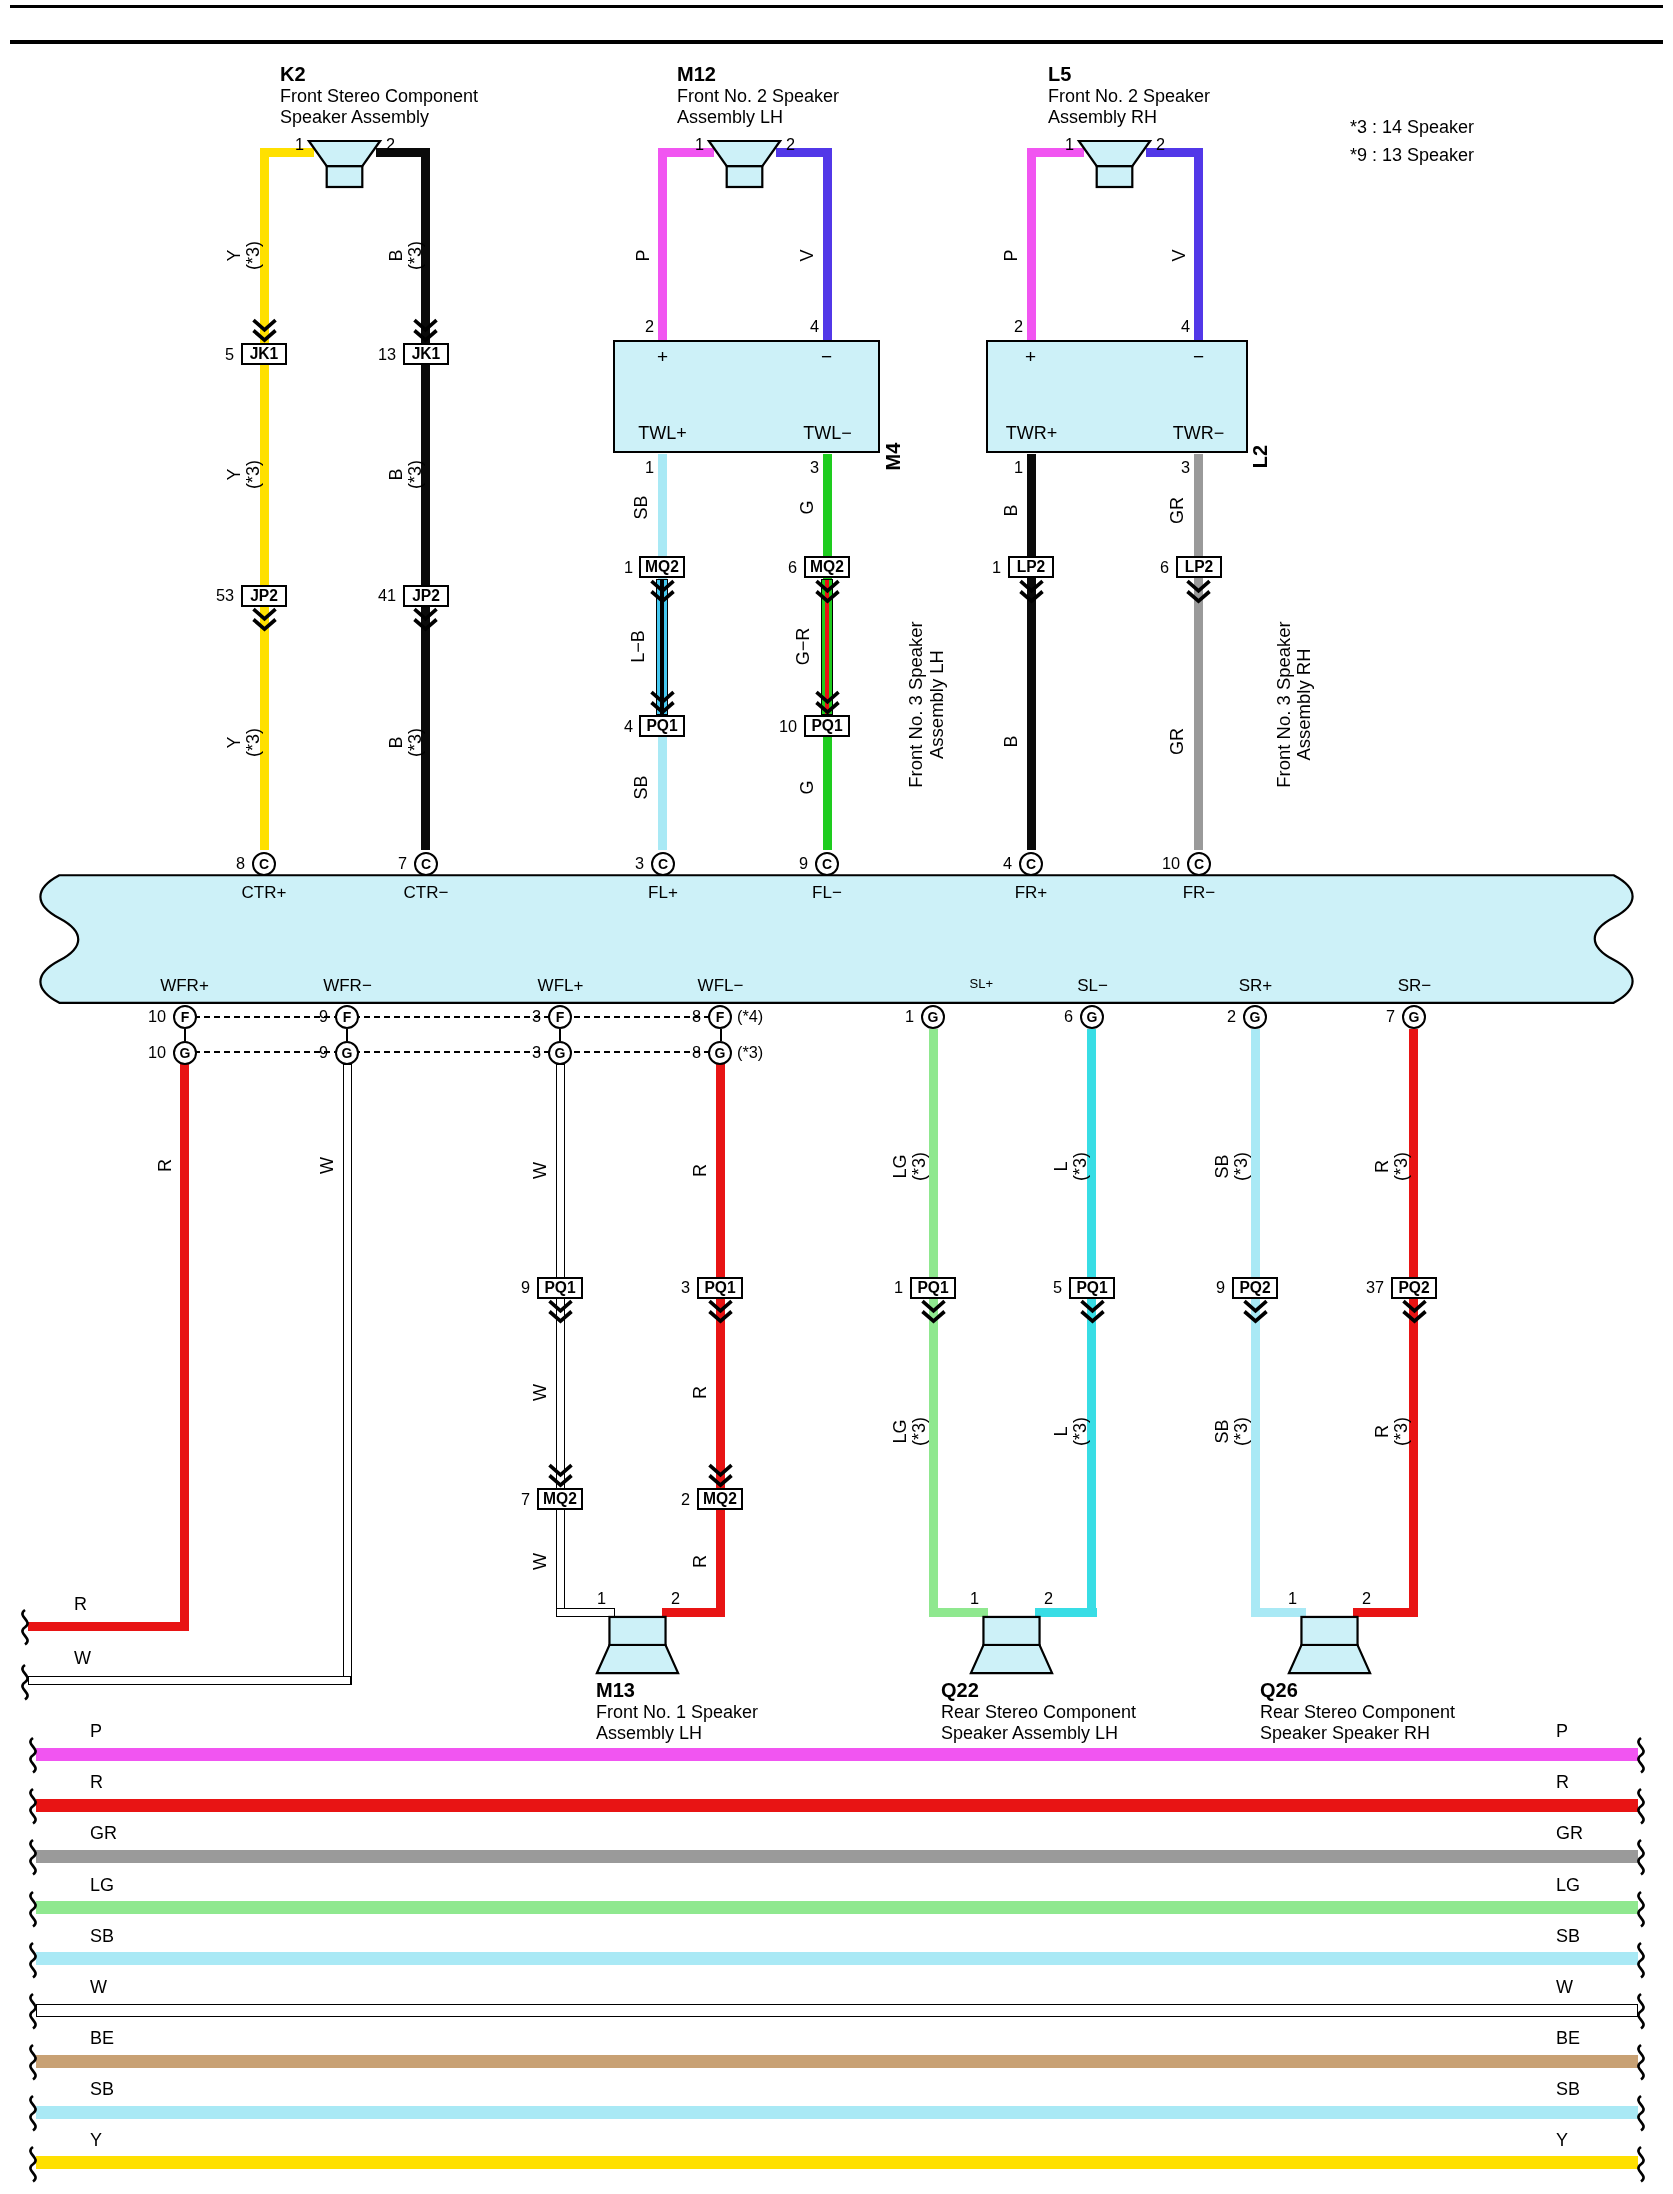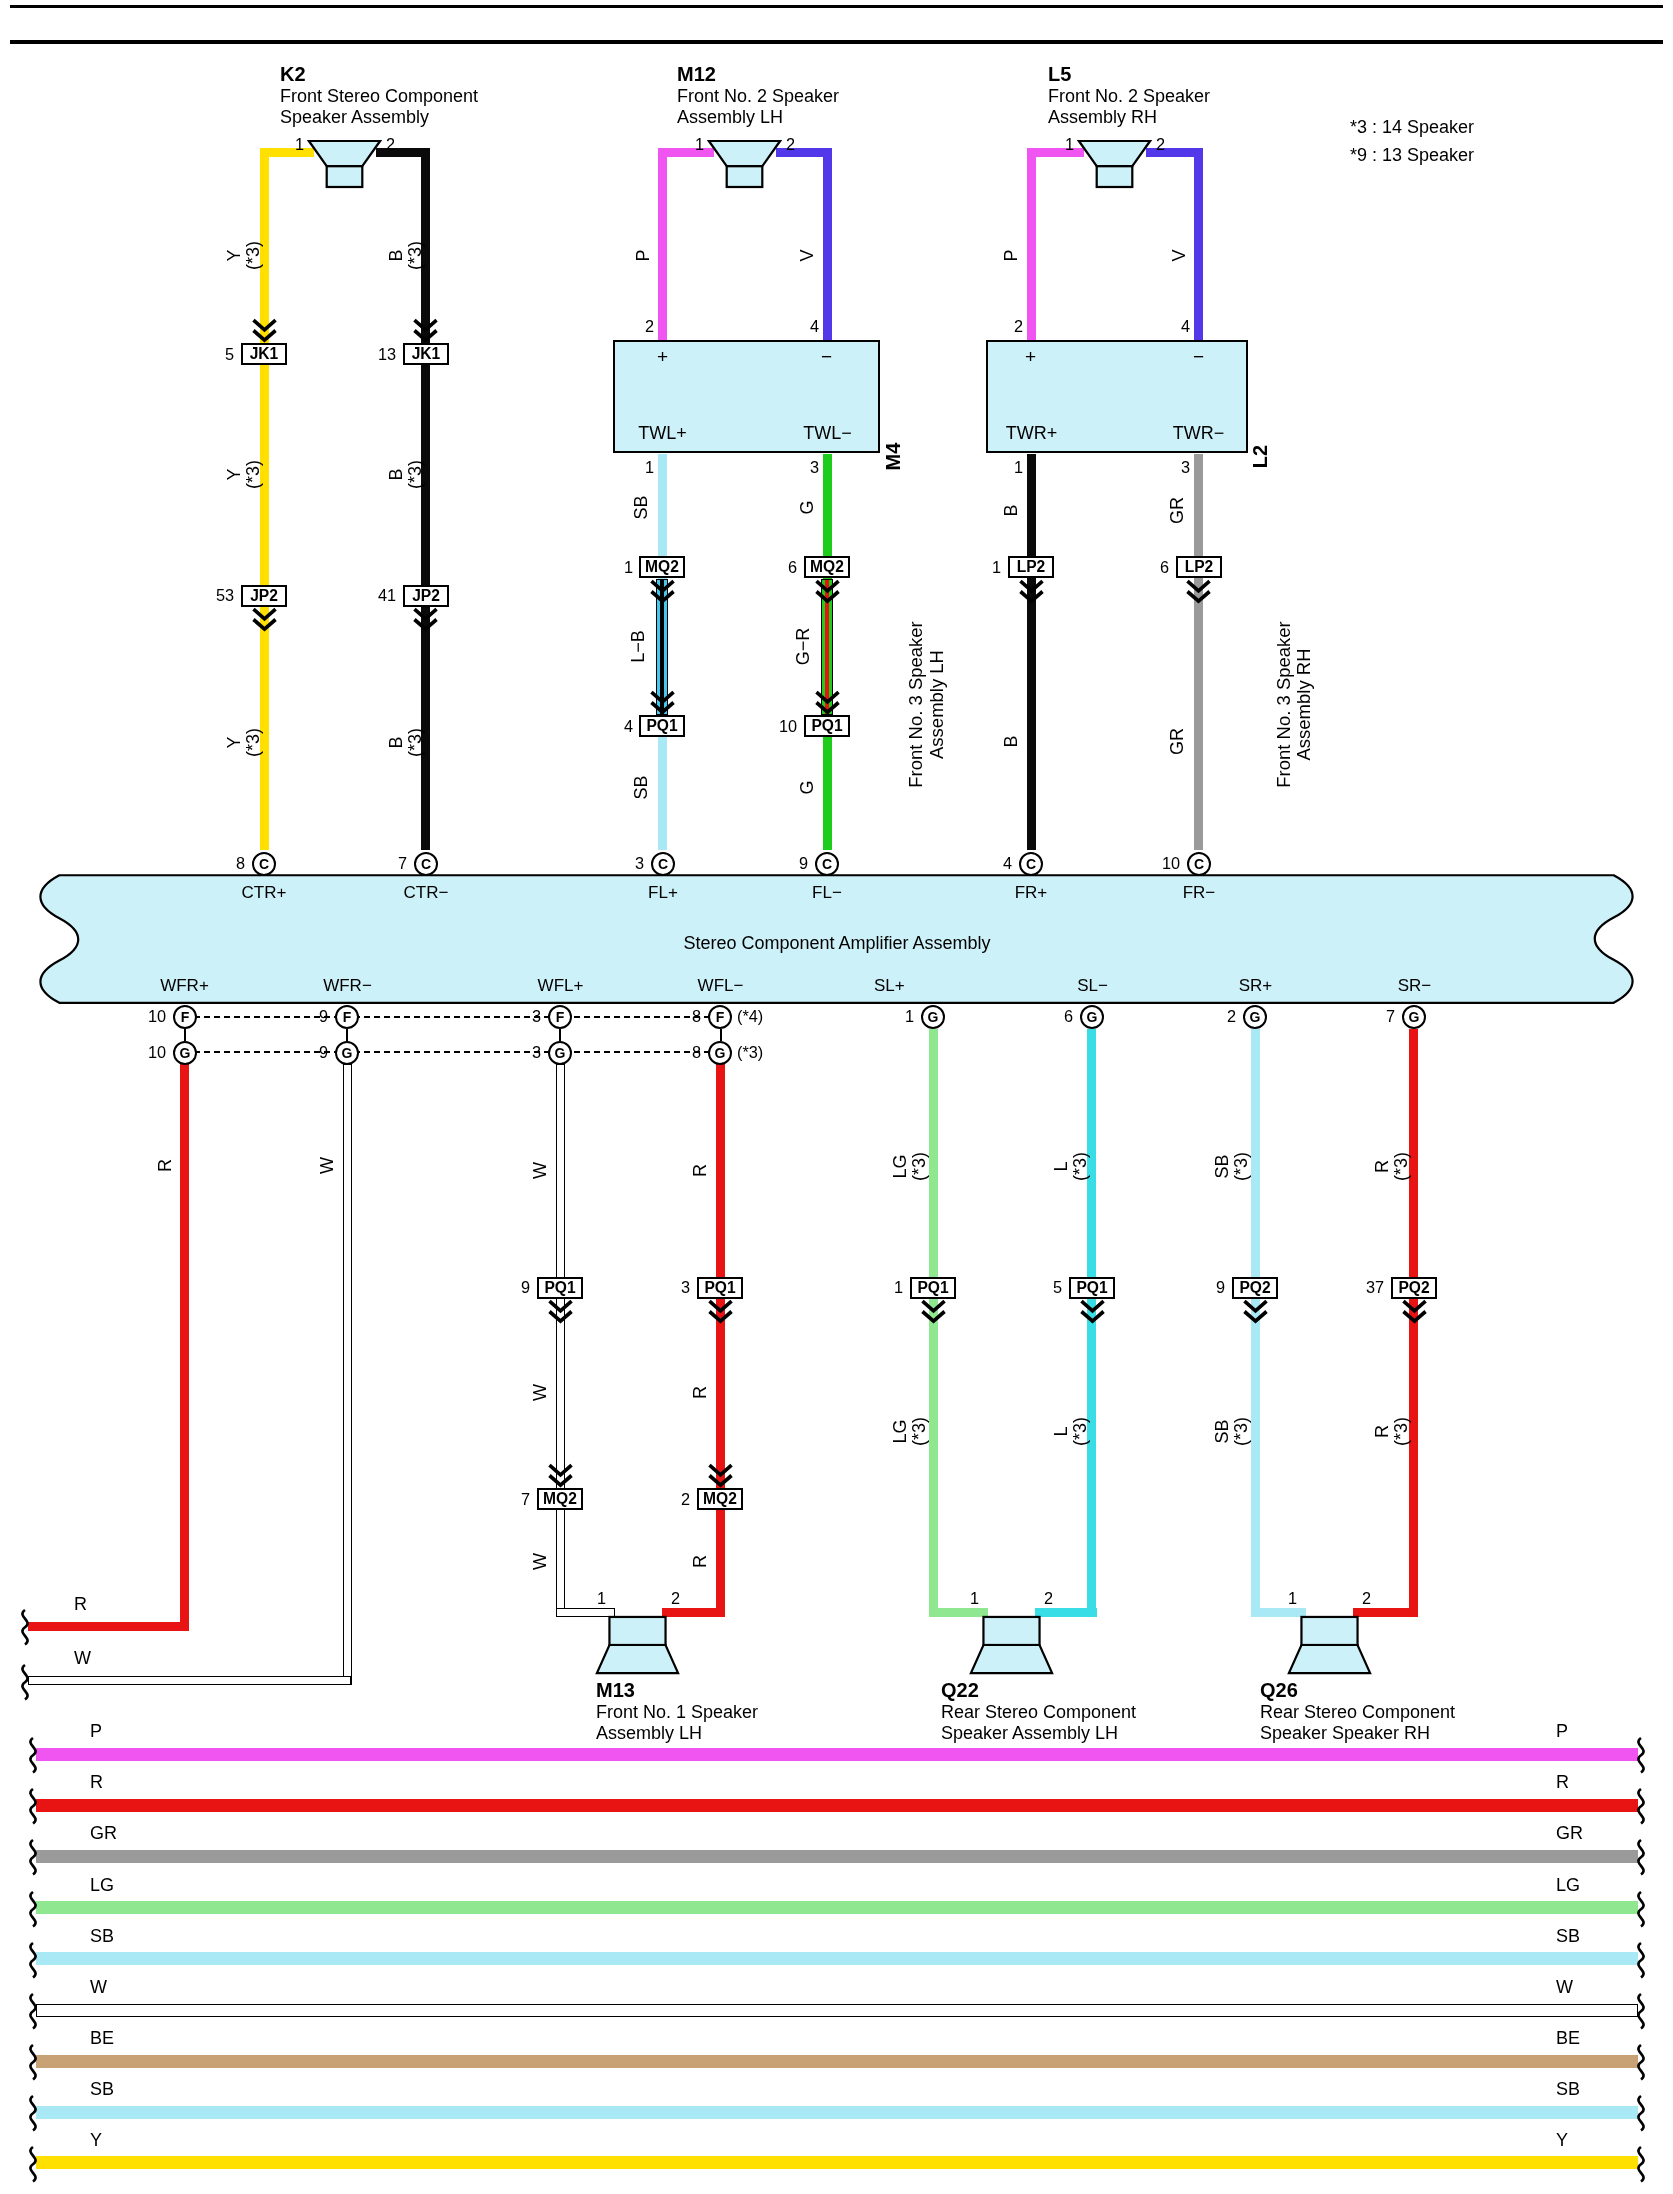--- a/index.html
+++ b/index.html
@@ -289,33 +289,32 @@
     <div style="position: absolute; left: 499px; top: 1007px; width: 42px; text-align: right; font-size: 16.3px;">3</div>
     <div style="position: absolute; left: 548px; top: 1041px; width: 24px; height: 24px; border: 2.2px solid rgb(0, 0, 0); border-radius: 50%; background: rgb(255, 255, 255); box-sizing: border-box; display: flex; align-items: center; justify-content: center; font-size: 14px; font-weight: bold;">G</div>
     <div style="position: absolute; left: 499px; top: 1043px; width: 42px; text-align: right; font-size: 16.3px;">3</div>
     <div style="position: absolute; left: 661px; top: 976px; width: 119px; text-align: center; font-size: 17px;">WFL−</div>
     <div style="position: absolute; left: 708px; top: 1005px; width: 24px; height: 24px; border: 2.2px solid rgb(0, 0, 0); border-radius: 50%; background: rgb(255, 255, 255); box-sizing: border-box; display: flex; align-items: center; justify-content: center; font-size: 14px; font-weight: bold;">F</div>
     <div style="position: absolute; left: 659px; top: 1007px; width: 42px; text-align: right; font-size: 16.3px;">8</div>
     <div style="position: absolute; left: 737px; top: 1007px; font-size: 16.3px;">(*4)</div>
     <div style="position: absolute; left: 708px; top: 1041px; width: 24px; height: 24px; border: 2.2px solid rgb(0, 0, 0); border-radius: 50%; background: rgb(255, 255, 255); box-sizing: border-box; display: flex; align-items: center; justify-content: center; font-size: 14px; font-weight: bold;">G</div>
     <div style="position: absolute; left: 659px; top: 1043px; width: 42px; text-align: right; font-size: 16.3px;">8</div>
     <div style="position: absolute; left: 737px; top: 1043px; font-size: 16.3px;">(*3)</div>
-    <div style="position: absolute; left: 874px; top: 976px; width: 119px; text-align: left; font-size: 17px;">SL+</div>
+    <div style="position: absolute; left: 874px; top: 976px; width: 119px; text-align: right; font-size: 13px;">SL+</div>
     <div style="position: absolute; left: 921px; top: 1005px; width: 24px; height: 24px; border: 2.2px solid rgb(0, 0, 0); border-radius: 50%; background: rgb(255, 255, 255); box-sizing: border-box; display: flex; align-items: center; justify-content: center; font-size: 14px; font-weight: bold;">G</div>
     <div style="position: absolute; left: 872px; top: 1007px; width: 42px; text-align: right; font-size: 16.3px;">1</div>
     <div style="position: absolute; left: 1033px; top: 976px; width: 119px; text-align: center; font-size: 17px;">SL−</div>
     <div style="position: absolute; left: 1080px; top: 1005px; width: 24px; height: 24px; border: 2.2px solid rgb(0, 0, 0); border-radius: 50%; background: rgb(255, 255, 255); box-sizing: border-box; display: flex; align-items: center; justify-content: center; font-size: 14px; font-weight: bold;">G</div>
     <div style="position: absolute; left: 1031px; top: 1007px; width: 42px; text-align: right; font-size: 16.3px;">6</div>
     <div style="position: absolute; left: 1196px; top: 976px; width: 119px; text-align: center; font-size: 17px;">SR+</div>
     <div style="position: absolute; left: 1243px; top: 1005px; width: 24px; height: 24px; border: 2.2px solid rgb(0, 0, 0); border-radius: 50%; background: rgb(255, 255, 255); box-sizing: border-box; display: flex; align-items: center; justify-content: center; font-size: 14px; font-weight: bold;">G</div>
     <div style="position: absolute; left: 1194px; top: 1007px; width: 42px; text-align: right; font-size: 16.3px;">2</div>
     <div style="position: absolute; left: 1355px; top: 976px; width: 119px; text-align: center; font-size: 17px;">SR−</div>
     <div style="position: absolute; left: 1402px; top: 1005px; width: 24px; height: 24px; border: 2.2px solid rgb(0, 0, 0); border-radius: 50%; background: rgb(255, 255, 255); box-sizing: border-box; display: flex; align-items: center; justify-content: center; font-size: 14px; font-weight: bold;">G</div>
     <div style="position: absolute; left: 1353px; top: 1007px; width: 42px; text-align: right; font-size: 16.3px;">7</div>
-    <div style="position: absolute; left: 466px; top: 933px; width: 742px; text-align: center; font-size: 18px;">Stereo Component Amplifier Assembly</div>
     <div style="position: absolute; left: 613px; top: 340px; width: 267px; height: 113px; border: 2.2px solid rgb(0, 0, 0); background: rgb(205, 241, 248); box-sizing: border-box;"></div>
     <div style="position: absolute; left: 633px; top: 346px; width: 59px; text-align: center; font-size: 19px;">+</div>
     <div style="position: absolute; left: 797px; top: 346px; width: 59px; text-align: center; font-size: 19px;">−</div>
     <div style="position: absolute; left: 618px; top: 423px; width: 89px; text-align: center; font-size: 18px;">TWL+</div>
     <div style="position: absolute; left: 783px; top: 423px; width: 89px; text-align: center; font-size: 18px;">TWL−</div>
     <div style="position: absolute; left: 609px; top: 317px; width: 45px; text-align: right; font-size: 16.3px;">2</div>
     <div style="position: absolute; left: 774px; top: 317px; width: 45px; text-align: right; font-size: 16.3px;">4</div>
     <div style="position: absolute; left: 609px; top: 458px; width: 45px; text-align: right; font-size: 16.3px;">1</div>
     <div style="position: absolute; left: 774px; top: 458px; width: 45px; text-align: right; font-size: 16.3px;">3</div>
     <div style="position: absolute; left: 986px; top: 340px; width: 262px; height: 113px; border: 2.2px solid rgb(0, 0, 0); background: rgb(205, 241, 248); box-sizing: border-box;"></div>

